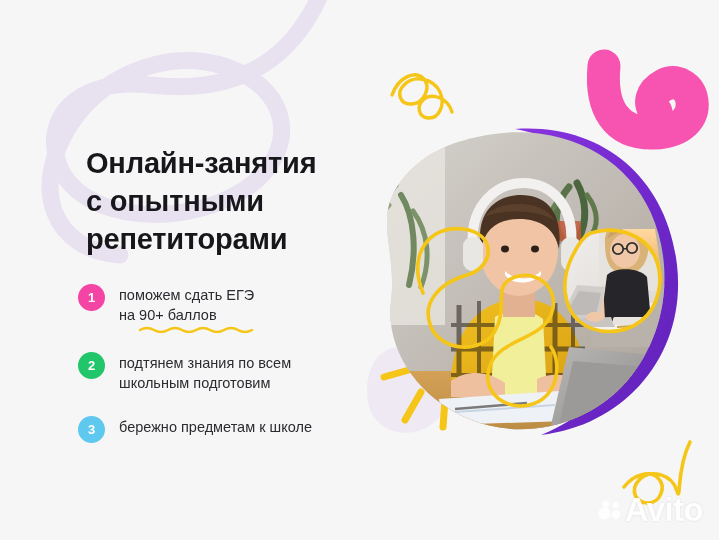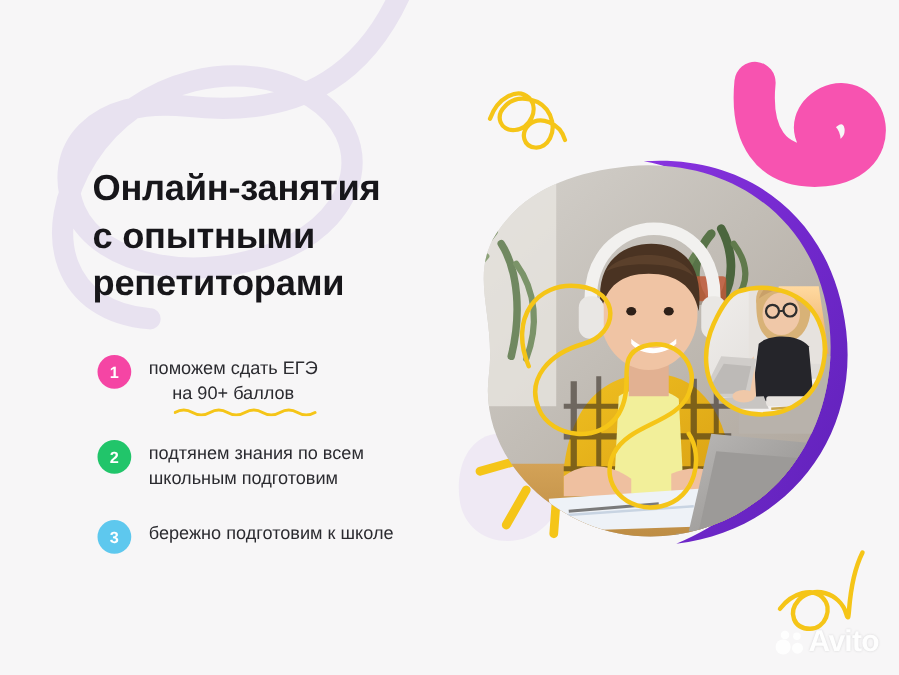--- a/index.html
+++ b/index.html
@@ -42,21 +42,21 @@
     top: 132px;
     width: 300px;
     z-index: 5;
   }
   .headline {
     font-size: 29px;
     line-height: 38px;
     font-weight: bold;
     color: #17161a;
     letter-spacing: -0.2px;
-    margin: 0;
+    margin: 12px;
     white-space: pre-line;
   }
 
   
   .benefits {
     position: absolute;
     left: 78px;
     top: 283px;
     width: 320px;
     z-index: 5;
@@ -85,21 +85,21 @@
   .badge-2 { background: #21c56a; }
   .badge-3 { background: #5ec8ee; }
   .benefit-text {
     font-size: 14.5px;
     line-height: 20px;
     color: #2b2b30;
     white-space: pre-line;
     padding-top: 2px;
     position: relative;
   }
-  .benefit-1 .benefit-text { padding-bottom: 4px; text-align: center; }
+  .benefit-1 .benefit-text { padding-bottom: 4px; }
 
   
   .photo-area {
     position: absolute;
     left: 355px;
     top: 125px;
     width: 330px;
     height: 320px;
     z-index: 4;
   }
@@ -120,21 +120,21 @@
     align-items: center;
     z-index: 8;
     opacity: 0.93;
   }
   .wm-dots {
     width: 24px;
     height: 20px;
     margin-right: 3px;
   }
   .wm-text {
-    font-size: 24px;
+    font-size: 33px;
     font-weight: bold;
     color: #ffffff;
     letter-spacing: -0.6px;
     line-height: 1;
     text-shadow: 0 0 2px rgba(120,120,125,0.30);
   }
 </style>
 </head>
 <body>
 
@@ -374,21 +374,21 @@
     </div>
 
     <div class="benefit-row benefit-2">
       <div class="badge badge-2">2</div>
       <div class="benefit-text">подтянем знания по всем
 школьным подготовим</div>
     </div>
 
     <div class="benefit-row benefit-3">
       <div class="badge badge-3">3</div>
-      <div class="benefit-text">бережно подготовим к школе</div>
+      <div class="benefit-text">бережно предметам к школе</div>
     </div>
   </div>
 
   <svg style="position:absolute;left:139px;top:325px;width:116px;height:8px;z-index:6;" viewBox="0 0 116 8" xmlns="http://www.w3.org/2000/svg">
     <path d="M1 5 Q 8 1, 15 5 T 29 5 T 43 5 T 57 5 T 71 5 T 85 5 T 99 5 T 113 5" fill="none" stroke="#f5c518" stroke-width="2.4" stroke-linecap="round"></path>
   </svg>
 
   <div class="watermark">
     <svg class="wm-dots" viewBox="0 0 24 20" xmlns="http://www.w3.org/2000/svg">
       <circle cx="6.5" cy="13.5" r="6" fill="#ffffff"></circle>

